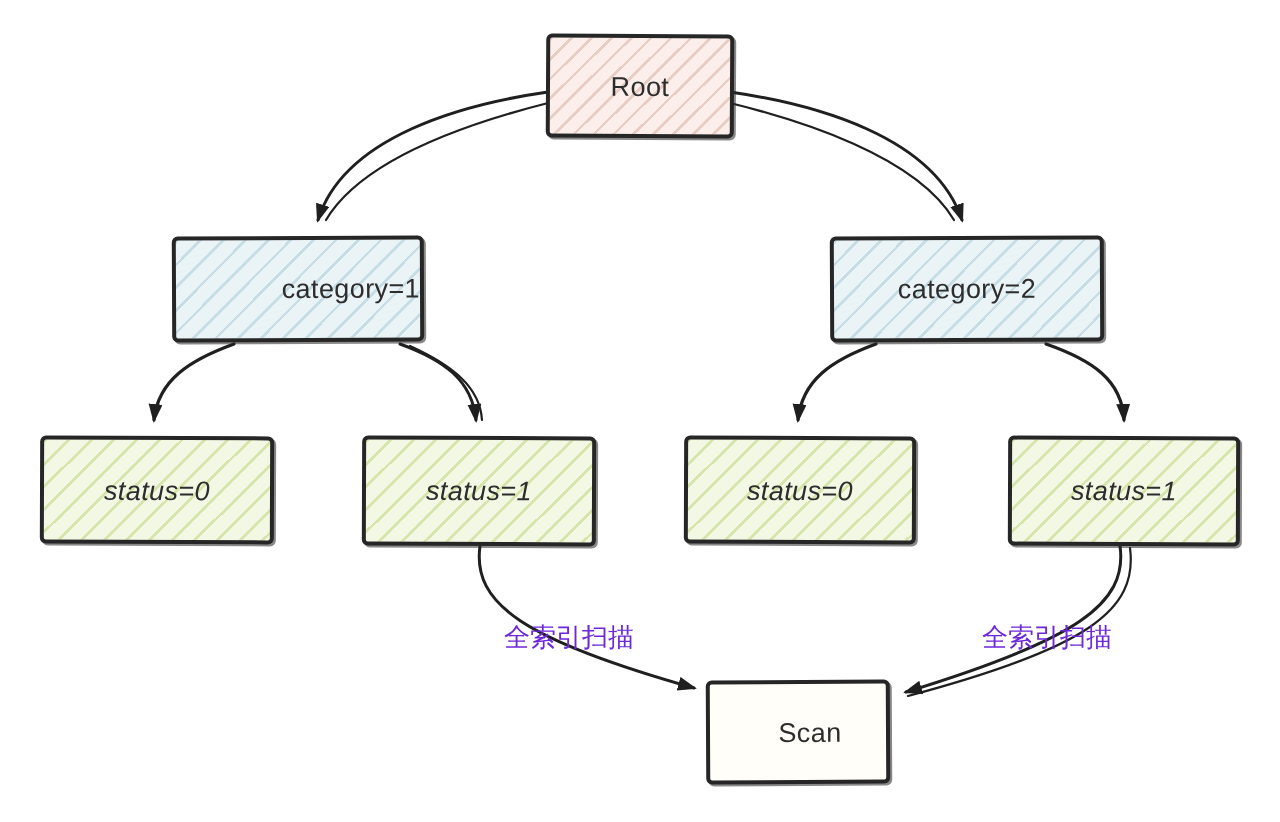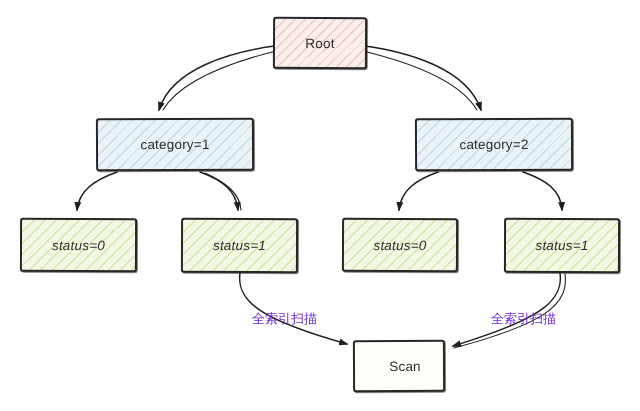--- a/index.html
+++ b/index.html
@@ -64,25 +64,25 @@
       <path stroke-width="1.5" d="M 240 273 C 236 302 262 320 347 344" marker-end="url(#arrow)"></path>
       <path stroke-width="1.5" d="M 560 273 C 564 302 538 320 453 346" marker-end="url(#arrow)"></path>
       <path stroke-width="1.1" d="M 565 274 C 569 305 544 324 454 348"></path>
     </g>
   </svg>
 
   <div class="node node-root" style="left:273px;top:17px;width:94px;height:52px;justify-content:center;">
     <span>Root</span>
   </div>
 
-  <div class="node node-category" style="left:96px;top:118px;width:158px;height:53px;">
+  <div class="node node-category" style="left:86px;top:118px;width:126px;height:53px;justify-content:flex-end;">
     <span>category=1</span>
   </div>
 
-  <div class="node node-category" style="left:415px;top:118px;width:158px;height:53px;">
+  <div class="node node-category" style="left:415px;top:118px;width:137px;height:53px;">
     <span>category=2</span>
   </div>
 
   <div class="node node-status" style="left:20px;top:218px;width:117px;height:54px;">
     <span>status=0</span>
   </div>
 
   <div class="node node-status" style="left:181px;top:218px;width:117px;height:55px;">
     <span>status=1</span>
   </div>

